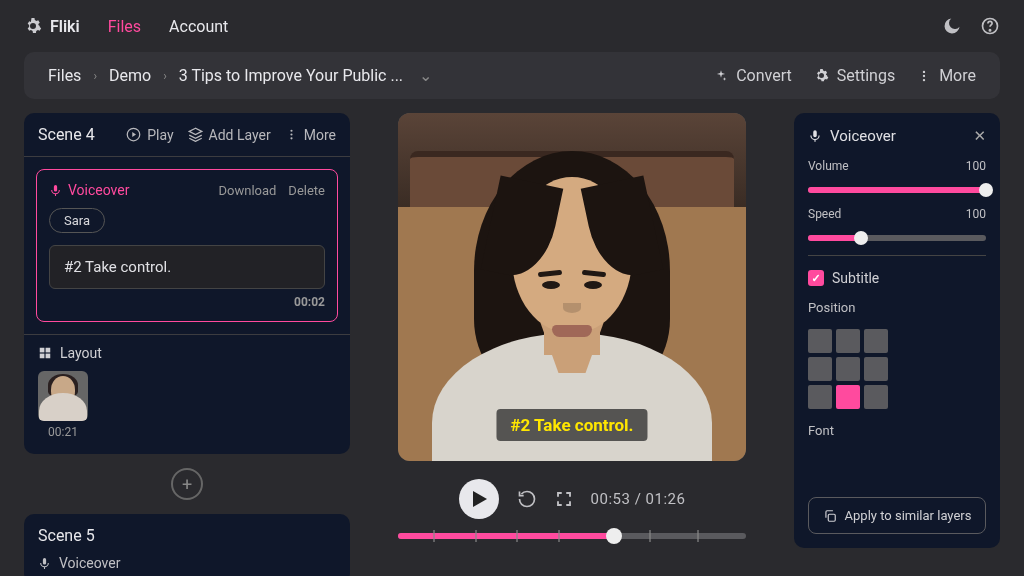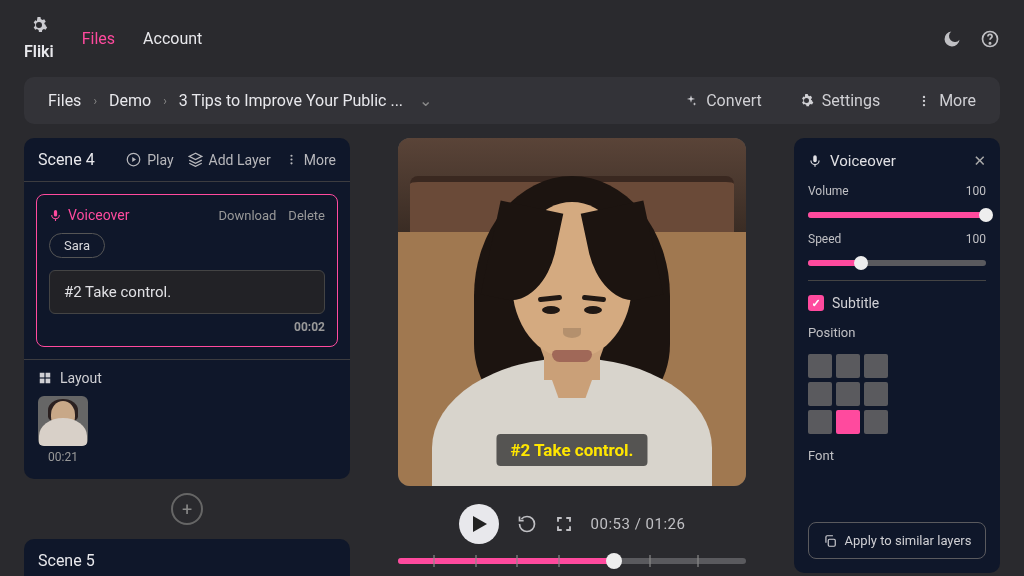--- a/index.html
+++ b/index.html
@@ -1,28 +1,28 @@
 <!DOCTYPE html>
 <html><head>
   <meta charset="utf-8">
   <style>
     * { margin: 0; padding: 0; box-sizing: border-box; font-family: -apple-system, BlinkMacSystemFont, "Segoe UI", Roboto, sans-serif; }
     body { background: #2a2a2e; color: #c8c8cc; width: 1024px; height: 576px; overflow: hidden; }
     
     .topbar { display: flex; align-items: center; padding: 16px 24px; gap: 28px; }
-    .logo { display: flex; align-items: center; gap: 8px; font-weight: 600; color: #e8e8ec; flex-direction: column; }
+    .logo { display: flex; align-items: center; gap: 8px; font-weight: 600; color: #e8e8ec; }
     .nav-link { color: #e8e8ec; cursor: pointer; }
     .nav-link.active { color: #ff4a9e; }
     .topbar-right { margin-left: auto; display: flex; gap: 18px; align-items: center; }
     
     .breadcrumb-bar { margin: 0 24px 14px 24px; background: #333338; border-radius: 10px; padding: 14px 24px; display: flex; align-items: center; gap: 12px; }
     .crumb { color: #e8e8ec; cursor: pointer; }
     .crumb-sep { color: #888; font-size: 12px; }
     .crumb-more { color: #888; margin-left: 4px; }
-    .bc-actions { margin-left: auto; display: flex; gap: 37px; }
+    .bc-actions { margin-left: auto; display: flex; gap: 22px; }
     .bc-btn { display: flex; align-items: center; gap: 8px; color: #d0d0d4; cursor: pointer; }
     
     .main { display: flex; gap: 16px; padding: 0 24px 24px 24px; height: calc(100% - 117px); }
     .col-left { width: 326px; flex-shrink: 0; display: flex; flex-direction: column; gap: 10px; }
     .col-mid { flex: 1; display: flex; flex-direction: column; align-items: center; }
     .col-right { width: 206px; flex-shrink: 0; }
     
     .panel { background: #0f172a; border-radius: 10px; }
     .scene-panel { padding: 0; }
     .scene-head { display: flex; align-items: center; padding: 12px 14px; gap: 14px; border-bottom: 1px solid #3c3c40; }

